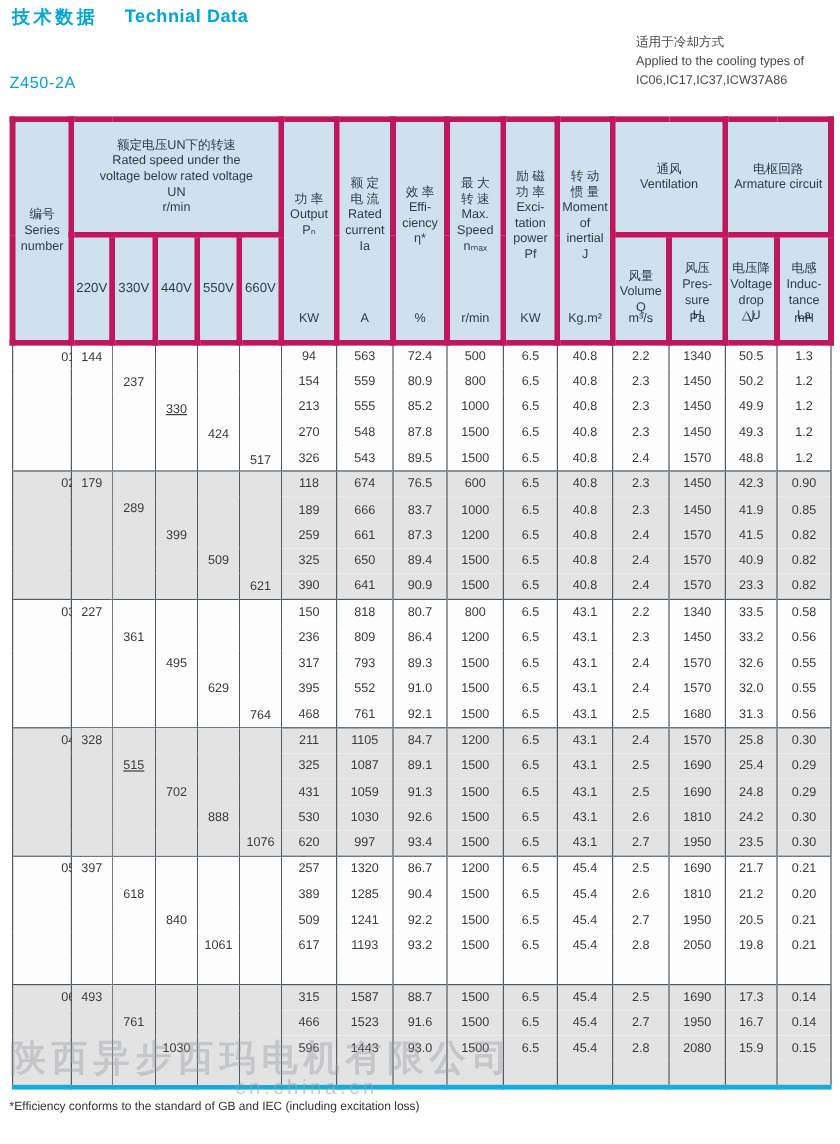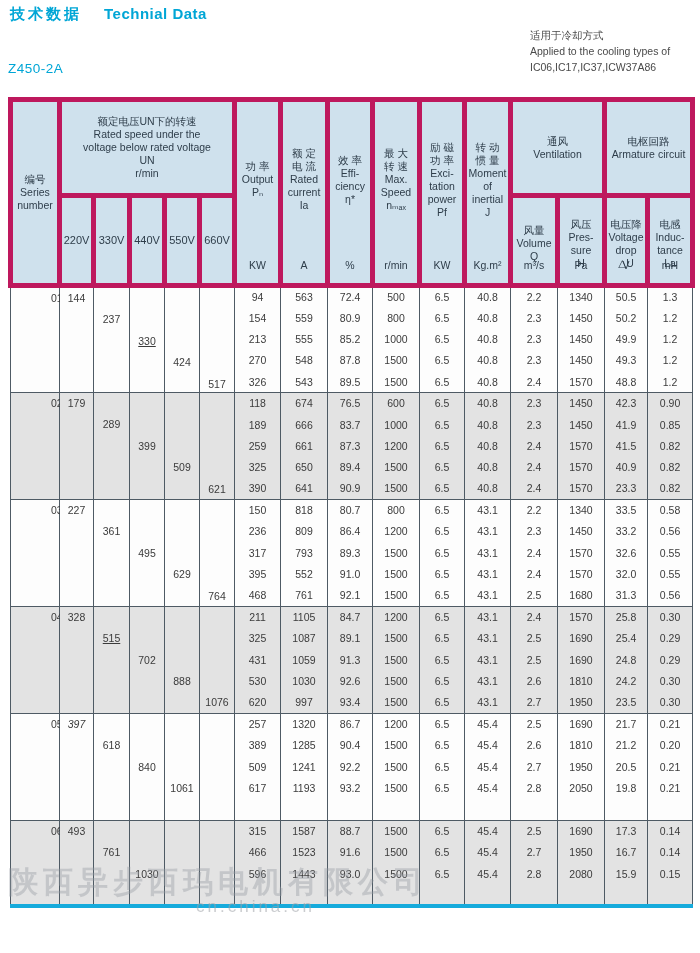--- a/index.html
+++ b/index.html
@@ -527,21 +527,21 @@
         <td class="c-data">6.5</td>
         <td class="c-data">43.1</td>
         <td class="c-data">2.7</td>
         <td class="c-data">1950</td>
         <td class="c-data">23.5</td>
         <td class="c-data">0.30</td>
       </tr>
       <tr class="g-white gstart">
         <td class="c-series" rowspan="5">05</td>
         <td class="c-speed" rowspan="5">
-          <span class="speedval" style="top: 0px; font-style: italic;">397</span>
+          <span class="speedval" style="top: 0px;">397</span>
         </td>
         <td class="c-speed" rowspan="5">
           <span class="speedval" style="top: 21.4px;">618</span>
         </td>
         <td class="c-speed" rowspan="5">
           <span class="speedval" style="top: 42.8px;">840</span>
         </td>
         <td class="c-speed" rowspan="5">
           <span class="speedval" style="top: 64.2px;">1061</span>
         </td>
@@ -665,13 +665,14 @@
         <td class="c-data"></td>
         <td class="c-data"></td>
       </tr>
     </tbody>
   </table>
 
 <div class="wm1">陕西异步西玛电机有限公司</div>
 <div class="wm2">cn.china.cn</div>
 
 <div class="footnote">
+  <div>*Efficiency conforms to the standard of GB and IEC (including excitation loss)</div>
 </div>
 
 </body></html>

